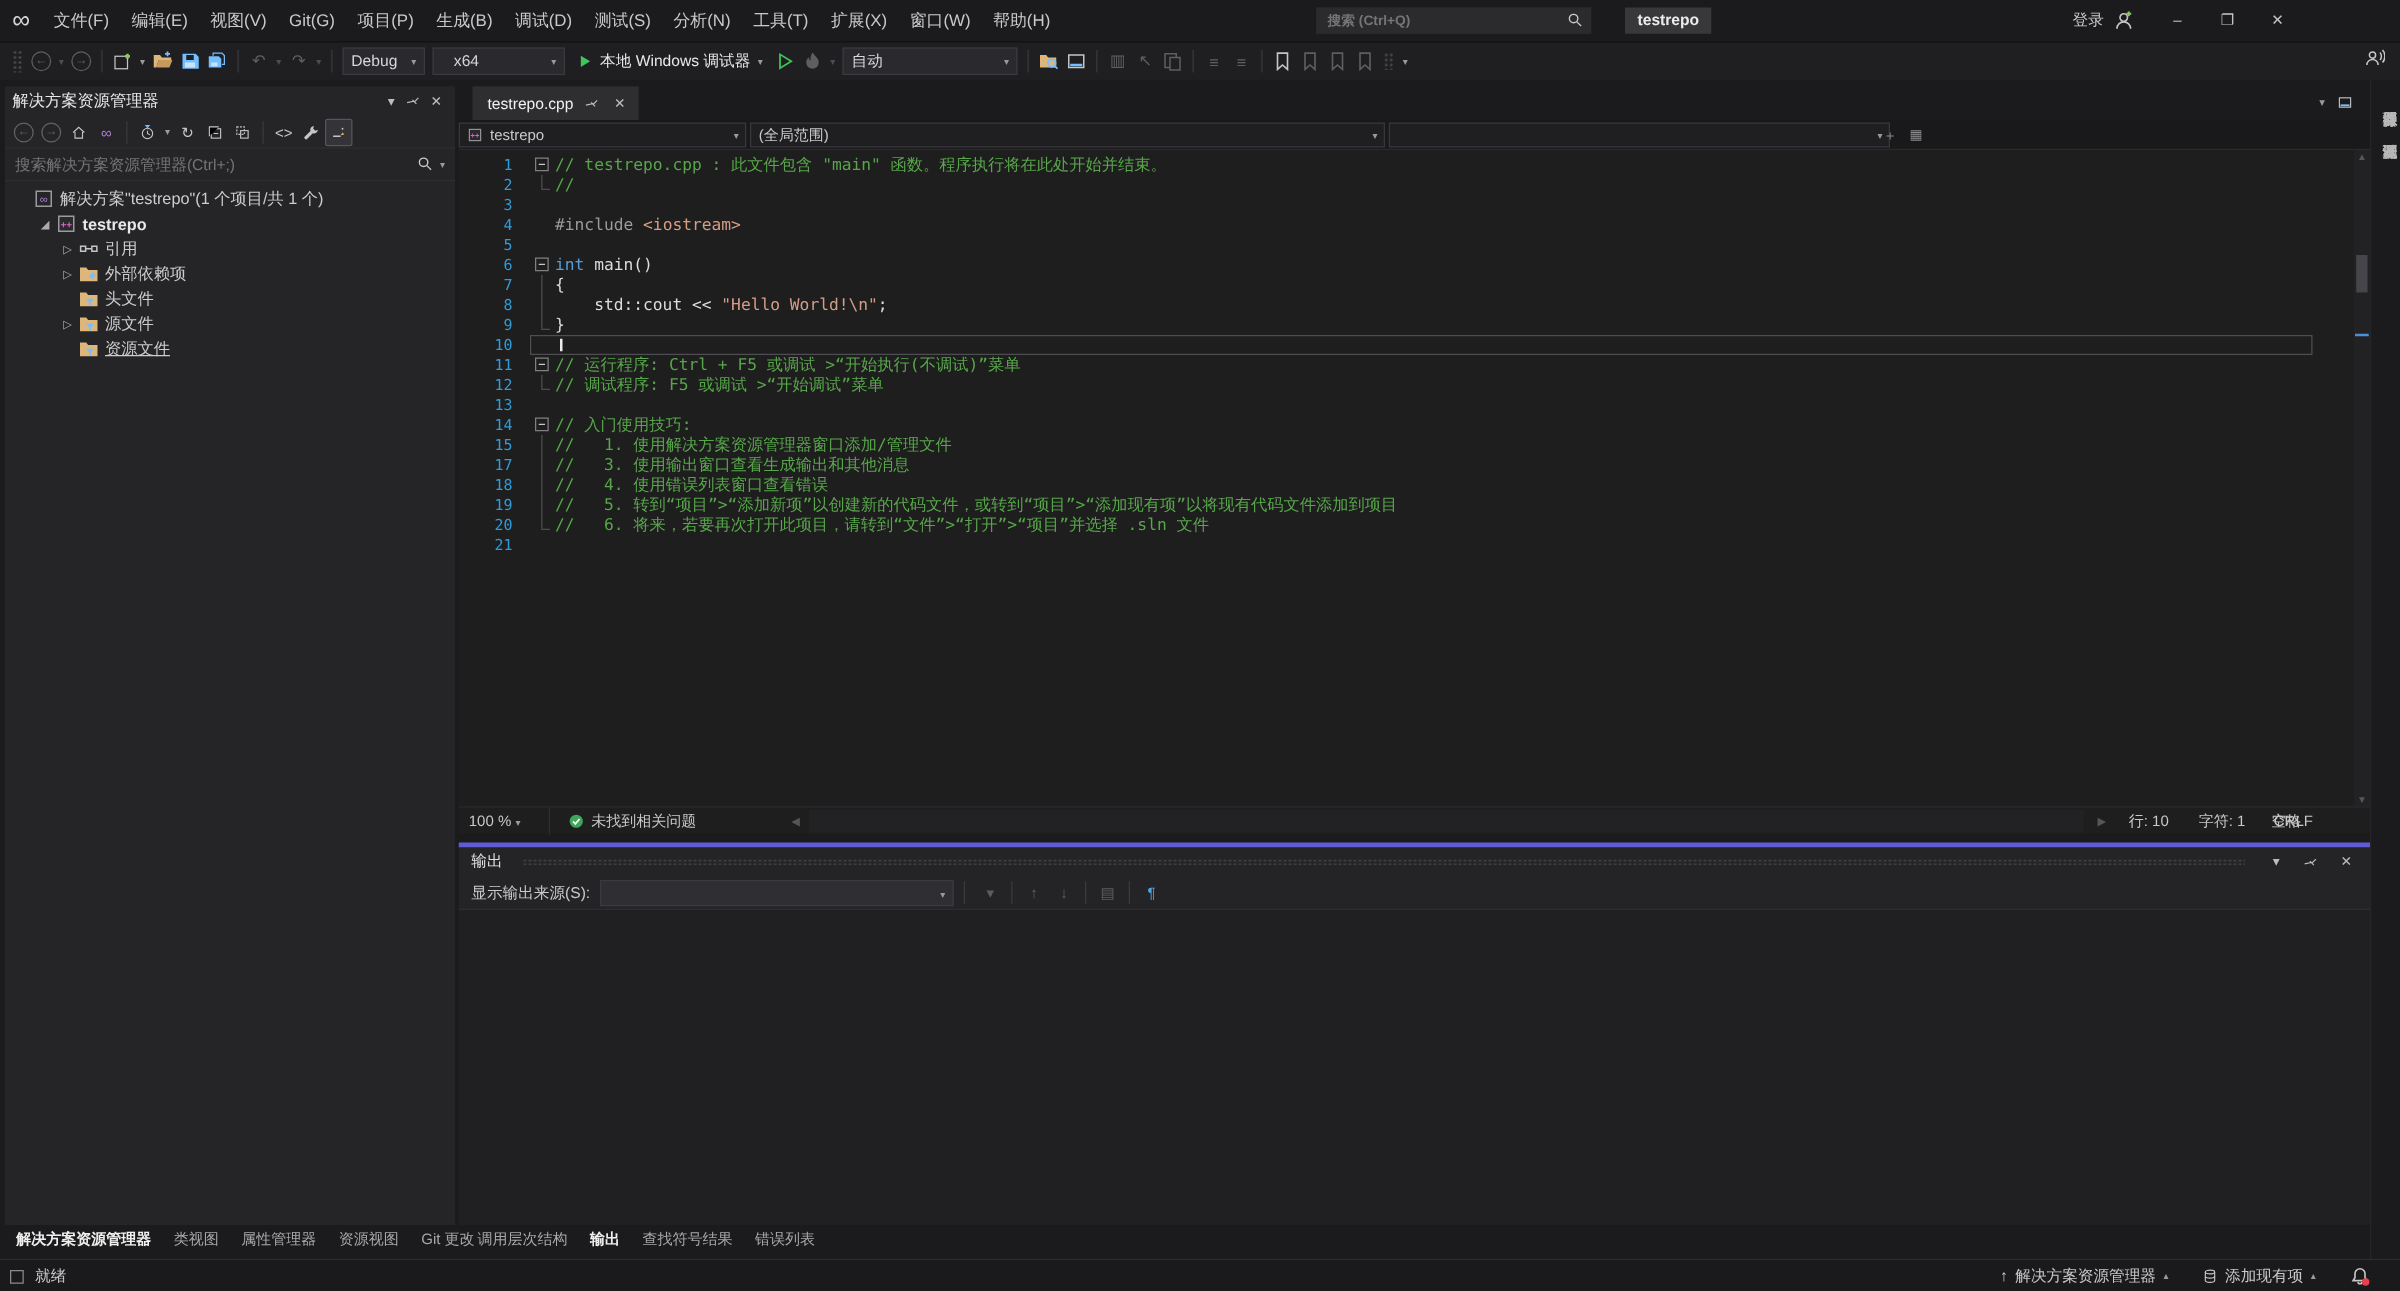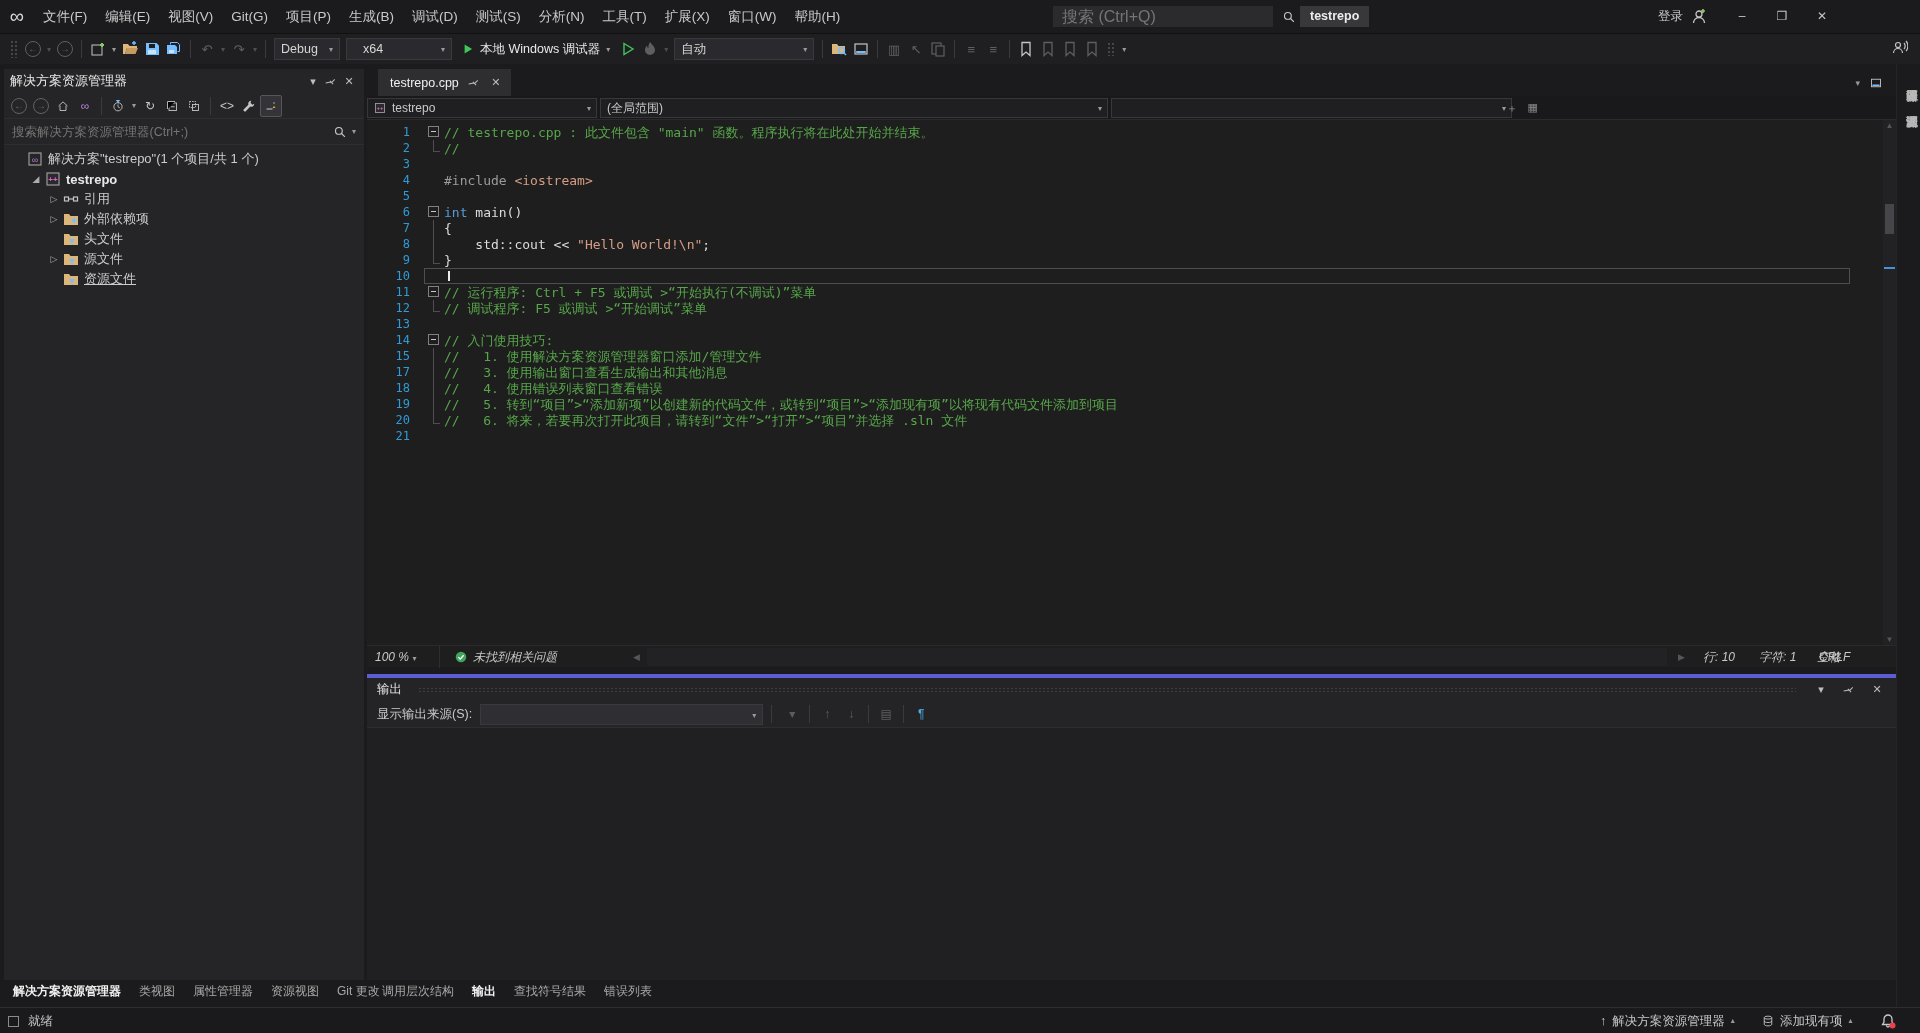--- a/index.html
+++ b/index.html
@@ -12,21 +12,21 @@
   .abs { position:absolute; }
   svg.ic { width:16px; height:16px; display:inline-block; vertical-align:middle; }
   svg.ic12 { width:12px; height:12px; }
 
   
   #titlebar { left:0; top:0; width:1920px; height:33px; background:#1B1B1D; display:flex; align-items:center; }
   #vs-logo { width:34px; text-align:center; font-size:20px; color:#D8D8D8; }
   #menubar { display:flex; align-items:center; height:100%; }
   .menu-item { padding:0 9px; font-size:13.5px; color:#C9C9C9; line-height:33px; }
   #title-search { position:absolute; left:1053px; top:6px; width:220px; height:21px; background:#2B2B2E; border:1px solid #2B2B2E; display:flex; align-items:center; }
-  #title-search input { flex:1; background:transparent; border:none; outline:none; color:#9A9A9A; font-size:16px; padding:0 8px; font-family:inherit; }
+  #title-search input { flex:1; background:transparent; border:none; outline:none; color:#9A9A9A; font-size:11px; padding:0 8px; font-family:inherit;font-weight:bold; }
   #solution-badge { position:absolute; left:1300px; top:6px; height:21px; padding:0 10px; background:#38383B; color:#ECECEC; font-size:12.5px; font-weight:bold; line-height:21px; }
   #signin { position:absolute; left:1652px; top:0; height:33px; display:flex; align-items:center; gap:8px; font-size:12.5px; color:#C9C9C9; padding:0 6px; }
   .win-btn { position:absolute; top:0; width:40px; height:33px; text-align:center; line-height:33px; color:#C5C5C5; font-size:12px; }
 
   
   #toolbar { left:0; top:33px; width:1920px; height:31px; background:#1F1F22; border-top:1px solid #111; display:flex; align-items:center; padding-left:6px; }
   .tgrip { width:8px; height:18px; margin:0 4px; background-image:radial-gradient(#47474B 1px, transparent 1.2px); background-size:4px 4px; }
   .tsep { width:1px; height:18px; background:#3A3A3E; margin:0 5px; }
   .tbtn { display:inline-flex; align-items:center; justify-content:center; min-width:22px; height:24px; border-radius:2px; }
   .tbtn .g { font-size:13px; color:#C5C5C5; }
@@ -89,21 +89,21 @@
   .ctext { white-space:pre; font-size:13px; line-height:15px; padding-top:0.5px; color:#DCDCDC; }
   .tk-c { color:#57A64A; } .tk-k { color:#569CD6; } .tk-str { color:#D69D85; } .tk-p { color:#9B9B9B; } .tk-pl { color:#DCDCDC; }
   .caret-bar { position:absolute; left:23px; top:2px; bottom:2px; width:1.5px; background:#ECECEC; }
   #v-scroll { position:absolute; right:0; top:51px; width:13px; height:525px; background:#222225; }
   #v-thumb { position:absolute; left:2px; top:84px; width:9px; height:30px; background:#45454A; }
   #v-caret-mark { position:absolute; left:1px; top:147px; width:11px; height:2px; background:#4A90D9; }
   .sb-arrow { position:absolute; left:0; width:13px; text-align:center; font-size:8px; color:#55555A; }
 
   
   #edit-bottom { position:absolute; left:0; top:576px; width:100%; height:22px; background:#1E1E1E; border-top:1px solid #2A2A2C; font-size:12px; color:#C8C8C8; }
-  #edit-bottom .item { position:absolute; top:0; height:22px; line-height:22px;font-style:italic; }
+  #edit-bottom .item { position:absolute; top:0; height:22px; line-height:22px; }
   .hscroll-arrow { color:#55555A; font-size:9px; }
   #hscroll-track { position:absolute; left:280px; top:2px; width:1020px; height:18px; background:#222225; }
 
   
   #splitter { left:367px; top:610px; width:1529px; height:4px; background:#5E5CD3; }
   #output-panel { left:367px; top:614px; width:1529px; height:302px; background:#242427; }
   #out-header { height:23px; display:flex; align-items:center; padding:0 10px; gap:10px; }
   #out-title { font-size:12.5px; color:#E0E0E0; flex:0 0 auto; }
   #out-grip { flex:1; height:5px; background-image:radial-gradient(#3E3E42 1px, transparent 1.2px); background-size:4px 3px; margin:0 6px; }
   #out-toolbar { height:27px; display:flex; align-items:center; padding:0 10px; border-bottom:1px solid #2E2E31; font-size:12.5px; color:#C9C9C9; }

